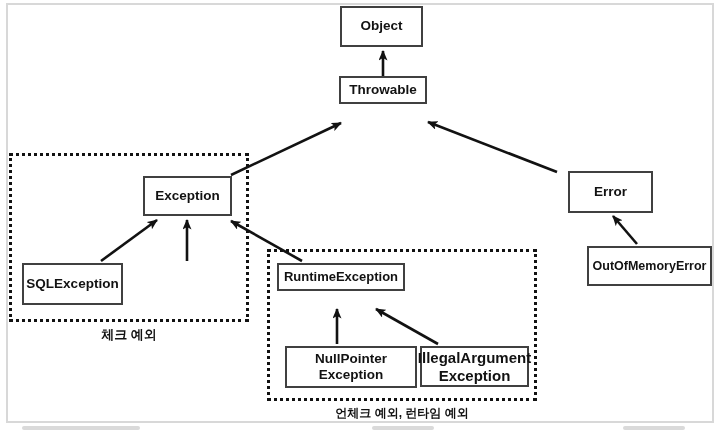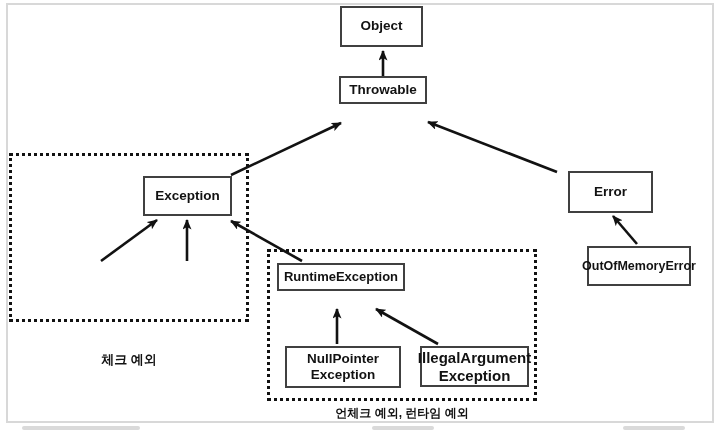--- a/index.html
+++ b/index.html
@@ -22,27 +22,27 @@
   }
   .group-label{
     position:absolute;text-align:center;font-weight:bold;font-size:13px;color:#121212;
   }
   .n-object{left:340px;top:6px;width:83px;height:41px;}
   .n-throwable{left:339px;top:76px;width:88px;height:28px;}
   .n-exception{left:143px;top:176px;width:89px;height:40px;}
   .n-sql{left:22px;top:263px;width:101px;height:42px;}
   .n-io{left:137px;top:263px;width:100px;height:42px;}
   .n-runtime{left:277px;top:263px;width:128px;height:28px;font-size:13px;}
-  .n-nullpointer{left:285px;top:346px;width:116px;height:42px;}
+  .n-nullpointer{left:285px;top:346px;width:132px;height:42px;}
   .n-illegalargument{left:420px;top:346px;width:109px;height:41px;font-size:15px;}
   .n-error{left:556px;top:171px;width:85px;height:42px;margin-left:12px;}
-  .n-oom{left:587px;top:246px;width:104px;height:40px;font-size:12.5px;}
+  .n-oom{left:587px;top:246px;width:125px;height:40px;font-size:12.5px;}
   .g-checked{left:9px;top:153px;width:240px;height:169px;}
   .g-unchecked{left:267px;top:249px;width:270px;height:152px;}
-  .gl-checked{left:9px;top:326px;width:240px;margin-top:25px;}
+  .gl-checked{left:9px;top:326px;width:240px;}
   .gl-unchecked{left:267px;top:405px;width:270px;font-size:12px;}
   .sliver{position:absolute;height:4px;top:426px;background:#dadada;border-radius:2px;}
   .sliver-left{left:22px;width:118px;}
   .sliver-mid{left:372px;width:62px;}
   .sliver-right{left:623px;width:62px;}
 </style>
 </head>
 <body>
 
 <div class="canvas">
@@ -66,20 +66,21 @@
     <line x1="187" y1="261" x2="187" y2="220" stroke="#121212" stroke-width="2.6" marker-end="url(#arrow)"></line>
     <line x1="302" y1="261" x2="231" y2="221" stroke="#121212" stroke-width="2.6" marker-end="url(#arrow)"></line>
     <line x1="337" y1="344" x2="337" y2="309" stroke="#121212" stroke-width="2.6" marker-end="url(#arrow)"></line>
     <line x1="438" y1="344" x2="376" y2="309" stroke="#121212" stroke-width="2.6" marker-end="url(#arrow)"></line>
     <line x1="637" y1="244" x2="613" y2="216" stroke="#121212" stroke-width="2.6" marker-end="url(#arrow)"></line>
   </svg>
 
   <div class="node n-object">Object</div>
   <div class="node n-throwable">Throwable</div>
   <div class="node n-exception">Exception</div>
+  <div class="node n-sql">SQLException</div>
   <div class="node n-runtime">RuntimeException</div>
   <div class="node n-nullpointer">NullPointer
 Exception</div>
   <div class="node n-illegalargument">IllegalArgument
 Exception</div>
   <div class="node n-error">Error</div>
   <div class="node n-oom">OutOfMemoryError</div>
 
   <div class="sliver sliver-left"></div>
   <div class="sliver sliver-mid"></div>

